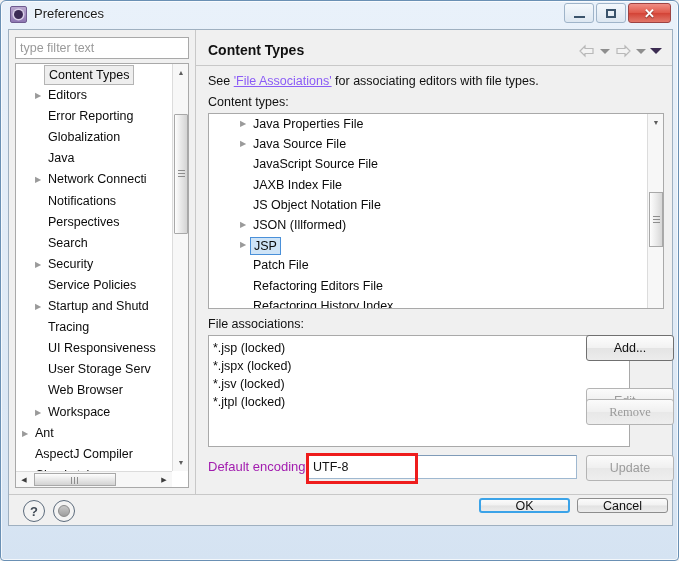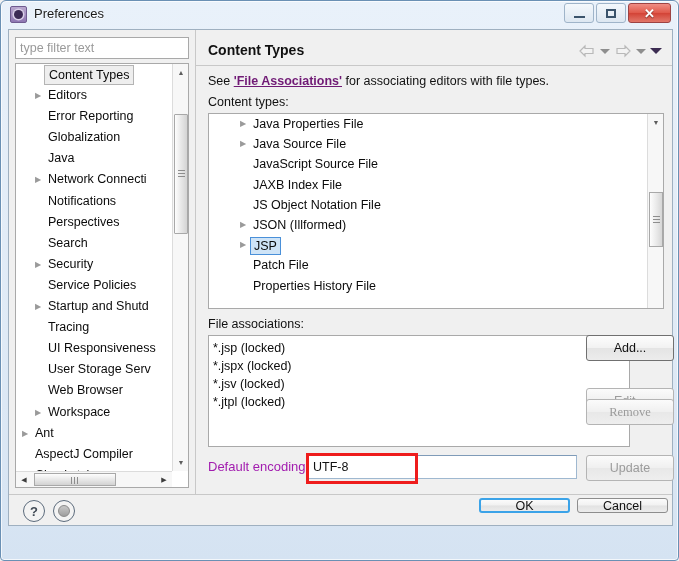--- a/index.html
+++ b/index.html
@@ -166,21 +166,21 @@
   }
   #nav-tools{position:absolute;right:10px;top:12px;height:18px;display:flex;align-items:center;gap:4px;}
   .navarrow{width:18px;height:14px;display:block;}
   .caret{width:0;height:0;border-left:5px solid transparent;border-right:5px solid transparent;}
   .caret.gray{border-top:5px solid #8e8e8e;}
   .caret.dark{border-top:6px solid #3c2c52;border-left-width:6px;border-right-width:6px;}
   #title-rule{position:absolute;left:0;right:0;top:35px;height:1px;background:#c8c8c8;}
   #see-line{
     position:absolute;left:12px;top:44px;font-size:12.5px;color:#111;white-space:nowrap;
   }
-  #see-link{color:#701a75;text-decoration:underline;font-weight:bold;}
+  #see-link{color:#8b5cf6;text-decoration:underline;}
   #ct-label{position:absolute;left:12px;top:65px;font-size:12.5px;color:#111;}
   #ct-box{
     position:absolute;left:12px;top:83px;width:456px;height:196px;
     box-sizing:border-box;background:#ffffff;border:1px solid #a9a9a9;overflow:hidden;
   }
   #ct-list{position:absolute;left:0;top:0;right:17px;}
   .cnode{position:relative;height:20.2px;line-height:20.2px;font-size:12.5px;color:#0b0b0b;white-space:nowrap;}
   .cnode .arrow{position:absolute;left:28px;top:0;width:12px;text-align:center;color:#9a9a9a;font-size:8px;}
   .cnode .lbl{position:absolute;left:44px;top:0;}
   .cnode.sel .lbl{
@@ -460,21 +460,25 @@
             <div class="cnode sel">
               <span class="arrow">▶</span>
               <span class="lbl">JSP</span>
             </div>
             <div class="cnode">
               <span class="arrow"></span>
               <span class="lbl">Patch File</span>
             </div>
             <div class="cnode">
               <span class="arrow"></span>
-              <span class="lbl">Properties History File</span>
+              <span class="lbl">Refactoring Editors File</span>
+            </div>
+            <div class="cnode">
+              <span class="arrow"></span>
+              <span class="lbl">Refactoring History Index</span>
             </div>
           </div>
         <div id="ct-vsb">
           <div class="sbarrow up">▲</div>
           <div id="ct-vthumb"></div>
           <div class="sbarrow dn">▼</div>
         </div>
       </div>
 
       <div id="fa-label">File associations:</div>

